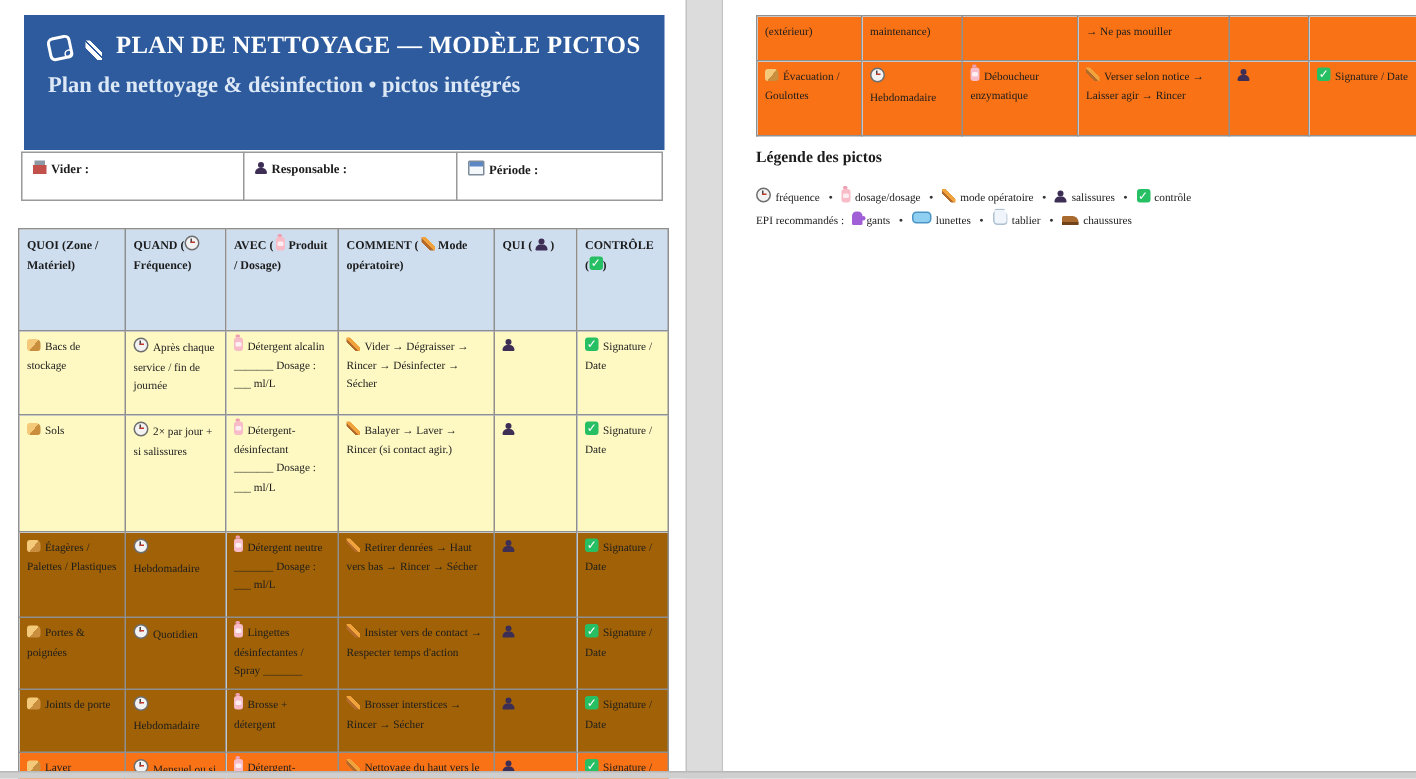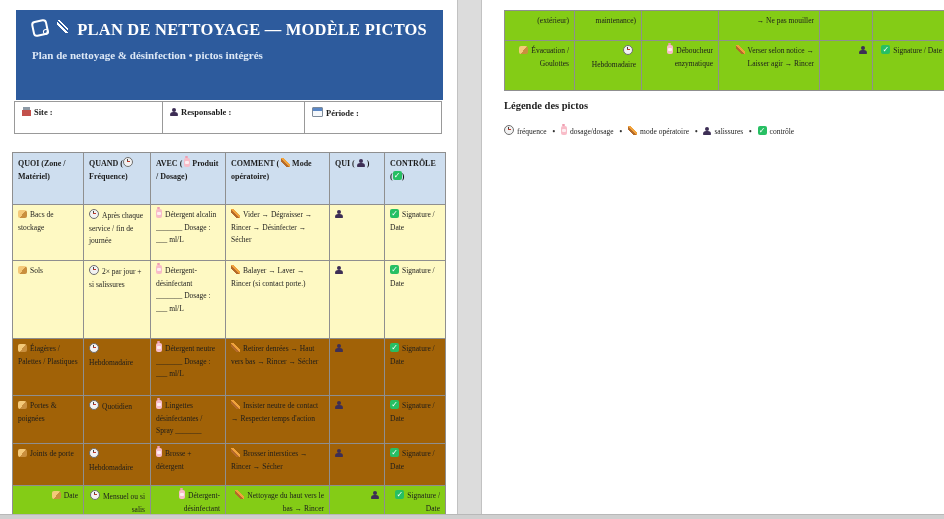--- a/index.html
+++ b/index.html
@@ -8,39 +8,39 @@
     background:#dcdcdc;
     font-family:"Liberation Serif","DejaVu Serif",serif;
     color:#1c1c1c;
   }
   .page{position:absolute;top:0;background:#fff;height:519px;}
   .page-left{left:0;width:457px;border-right:1px solid #c2c2c2;}
   .page-right{left:481px;width:463px;border-left:1px solid #c2c2c2;overflow:hidden;}
 
   
   .banner{position:absolute;left:16px;top:10px;width:427px;height:90px;background:#2d5b9d;box-sizing:border-box;padding:10px 16px 0 16px;}
-  .banner-titlerow{display:flex;align-items:flex-start;gap:9px;}
+  .banner-titlerow{display:flex;align-items:flex-end;gap:9px;}
   .banner-title{color:#fff;font-weight:bold;font-size:16.5px;letter-spacing:.2px;white-space:nowrap;}
-  .banner-sub{color:#dde8f6;font-weight:bold;font-size:11px;margin-top:9px;}
+  .banner-sub{color:#dde8f6;font-weight:bold;font-size:15px;margin-top:9px;}
   .banner-tag{color:#b7c8e2;font-weight:bold;font-size:7.5px;margin-top:8px;}
 
   
   .info-row{position:absolute;left:14px;top:101px;width:429px;height:33px;display:flex;}
   .info-cell{box-sizing:border-box;border:1px solid #999;background:#fff;padding:5px 0 0 7px;font-weight:bold;font-size:8.5px;}
   .info-cell + .info-cell{margin-left:-1px;}
   .ic1{width:149px;} .ic2{width:143px;} .ic3{width:138px;}
 
   
   table.doc{border-collapse:collapse;table-layout:fixed;position:absolute;}
   table.doc td,table.doc th{border:1px solid #8f8f8f;vertical-align:top;box-sizing:border-box;
     padding:4px 5px;font-size:7.5px;line-height:12.5px;text-align:left;font-weight:normal;overflow:hidden;}
   table.doc th{background:#cedeef;font-weight:bold;font-size:8px;line-height:13px;}
   tr.y td{background:#fef9c3;}
   tr.c td{background:#a16207;}
-  tr.p td{background:#84cc16;text-align:right;}
+  tr.p td{background:#f97316;}
   .t-left{left:12px;top:152px;width:433px;}
   .t-right{left:22px;top:10px;width:443px;}
 
   
   .legend-title{position:absolute;left:22px;top:100px;font-weight:bold;font-size:10.5px;}
   .legend-line{position:absolute;left:22px;font-size:7.5px;line-height:12px;white-space:nowrap;}
   .ll1{top:125px;} .ll2{top:139px;}
   .sep{margin:0 4px;font-weight:bold;color:#333;}
 
   
@@ -86,90 +86,90 @@
     <div class="banner-titlerow">
       <span class="ic ic-wsponge"></span>
       <span class="ic ic-wbrush"></span>
       <span class="banner-title">PLAN DE NETTOYAGE — MODÈLE PICTOS</span>
     </div>
     <div class="banner-sub">Plan de nettoyage &amp; désinfection  •  pictos intégrés</div>
   </div>
 
   <div class="info-row">
     <div class="info-cell ic1">
-      <span class="ic ic-building sp"></span><span>Site :</span>
+      <span class="ic ic-building sp"></span><span>Vider :</span>
     </div>
     <div class="info-cell ic2">
       <span class="ic ic-person sp"></span><span>Responsable :</span>
     </div>
     <div class="info-cell ic3">
       <span class="ic ic-calendar sp"></span><span>Période :</span>
     </div>
   </div>
 
   <table class="doc t-left">
     <colgroup>
         <col style="width:71px">
         <col style="width:67px">
         <col style="width:75px">
         <col style="width:104px">
         <col style="width:55px">
         <col style="width:61px">
       </colgroup>
     <tbody>
-        <tr style="height:52px">
+        <tr style="height:68px">
       <th><span>QUOI (Zone / Matériel)</span></th>
       <th><span>QUAND (</span><span class="ic ic-clock"></span><span> Fréquence)</span></th>
       <th><span>AVEC ( </span><span class="ic ic-bottle"></span><span> Produit / Dosage)</span></th>
       <th><span>COMMENT ( </span><span class="ic ic-brush"></span><span> Mode opératoire)</span></th>
       <th><span>QUI ( </span><span class="ic ic-person"></span><span> )</span></th>
       <th><span>CONTRÔLE (</span><span class="ic ic-check"></span><span>)</span></th>
     </tr>
     <tr class="y" style="height:56px">
       <td><span class="ic ic-sponge sp"></span><span>Bacs de stockage</span></td>
       <td><span class="ic ic-clock sp"></span><span>Après chaque service / fin de journée</span></td>
       <td><span class="ic ic-bottle sp"></span><span>Détergent alcalin _______  Dosage : ___ ml/L</span></td>
       <td><span class="ic ic-brush sp"></span><span>Vider → Dégraisser → Rincer → Désinfecter → Sécher</span></td>
       <td><span class="ic ic-person"></span></td>
       <td><span class="ic ic-check sp"></span><span>Signature / Date</span></td>
     </tr>
     <tr class="y" style="height:78px">
       <td><span class="ic ic-sponge sp"></span><span>Sols</span></td>
       <td><span class="ic ic-clock sp"></span><span>2× par jour + si salissures</span></td>
       <td><span class="ic ic-bottle sp"></span><span>Détergent-désinfectant _______  Dosage : ___ ml/L</span></td>
-      <td><span class="ic ic-brush sp"></span><span>Balayer → Laver → Rincer (si contact porte.)</span></td>
+      <td><span class="ic ic-brush sp"></span><span>Balayer → Laver → Rincer (si contact agir.)</span></td>
       <td><span class="ic ic-person"></span></td>
       <td><span class="ic ic-check sp"></span><span>Signature / Date</span></td>
     </tr>
     <tr class="c" style="height:57px">
       <td><span class="ic ic-sponge sp"></span><span>Étagères / Palettes / Plastiques</span></td>
       <td><span class="ic ic-clock sp"></span><span>Hebdomadaire</span></td>
       <td><span class="ic ic-bottle sp"></span><span>Détergent neutre _______  Dosage : ___ ml/L</span></td>
       <td><span class="ic ic-brush sp"></span><span>Retirer denrées → Haut vers bas → Rincer → Sécher</span></td>
       <td><span class="ic ic-person"></span></td>
       <td><span class="ic ic-check sp"></span><span>Signature / Date</span></td>
     </tr>
     <tr class="c" style="height:48px">
       <td><span class="ic ic-sponge sp"></span><span>Portes &amp; poignées</span></td>
       <td><span class="ic ic-clock sp"></span><span>Quotidien</span></td>
       <td><span class="ic ic-bottle sp"></span><span>Lingettes désinfectantes / Spray _______</span></td>
-      <td><span class="ic ic-brush sp"></span><span>Insister neutre de contact → Respecter temps d'action</span></td>
+      <td><span class="ic ic-brush sp"></span><span>Insister vers de contact → Respecter temps d'action</span></td>
       <td><span class="ic ic-person"></span></td>
       <td><span class="ic ic-check sp"></span><span>Signature / Date</span></td>
     </tr>
     <tr class="c" style="height:42px">
       <td><span class="ic ic-sponge sp"></span><span>Joints de porte</span></td>
       <td><span class="ic ic-clock sp"></span><span>Hebdomadaire</span></td>
       <td><span class="ic ic-bottle sp"></span><span>Brosse + détergent</span></td>
       <td><span class="ic ic-brush sp"></span><span>Brosser interstices → Rincer → Sécher</span></td>
       <td><span class="ic ic-person"></span></td>
       <td><span class="ic ic-check sp"></span><span>Signature / Date</span></td>
     </tr>
     <tr class="p" style="height:50px">
-      <td><span class="ic ic-sponge sp"></span><span>Date</span></td>
+      <td><span class="ic ic-sponge sp"></span><span>Laver</span></td>
       <td><span class="ic ic-clock sp"></span><span>Mensuel ou si salis</span></td>
       <td><span class="ic ic-bottle sp"></span><span>Détergent-désinfectant</span></td>
       <td><span class="ic ic-brush sp"></span><span>Nettoyage du haut vers le bas → Rincer</span></td>
       <td><span class="ic ic-person"></span></td>
       <td><span class="ic ic-check sp"></span><span>Signature / Date</span></td>
     </tr>
   </tbody>
     </table>
 </div>
 
@@ -211,15 +211,25 @@
     <span class="sep">•</span>
     <span class="ic ic-bottle sp"></span><span>dosage/dosage</span>
     <span class="sep">•</span>
     <span class="ic ic-brush sp"></span><span>mode opératoire</span>
     <span class="sep">•</span>
     <span class="ic ic-person sp"></span><span>salissures</span>
     <span class="sep">•</span>
     <span class="ic ic-check sp"></span><span>contrôle</span>
   </div>
 
+  <div class="legend-line ll2">
+    <span>EPI recommandés :</span>
+    <span class="ic ic-glove sp" style="margin-left:3px"></span><span>gants</span>
+    <span class="sep">•</span>
+    <span class="ic ic-goggles sp"></span><span>lunettes</span>
+    <span class="sep">•</span>
+    <span class="ic ic-apron sp"></span><span>tablier</span>
+    <span class="sep">•</span>
+    <span class="ic ic-shoe sp"></span><span>chaussures</span>
+  </div>
 </div>
 
 <div class="hscroll"></div>
 
 </body></html>

